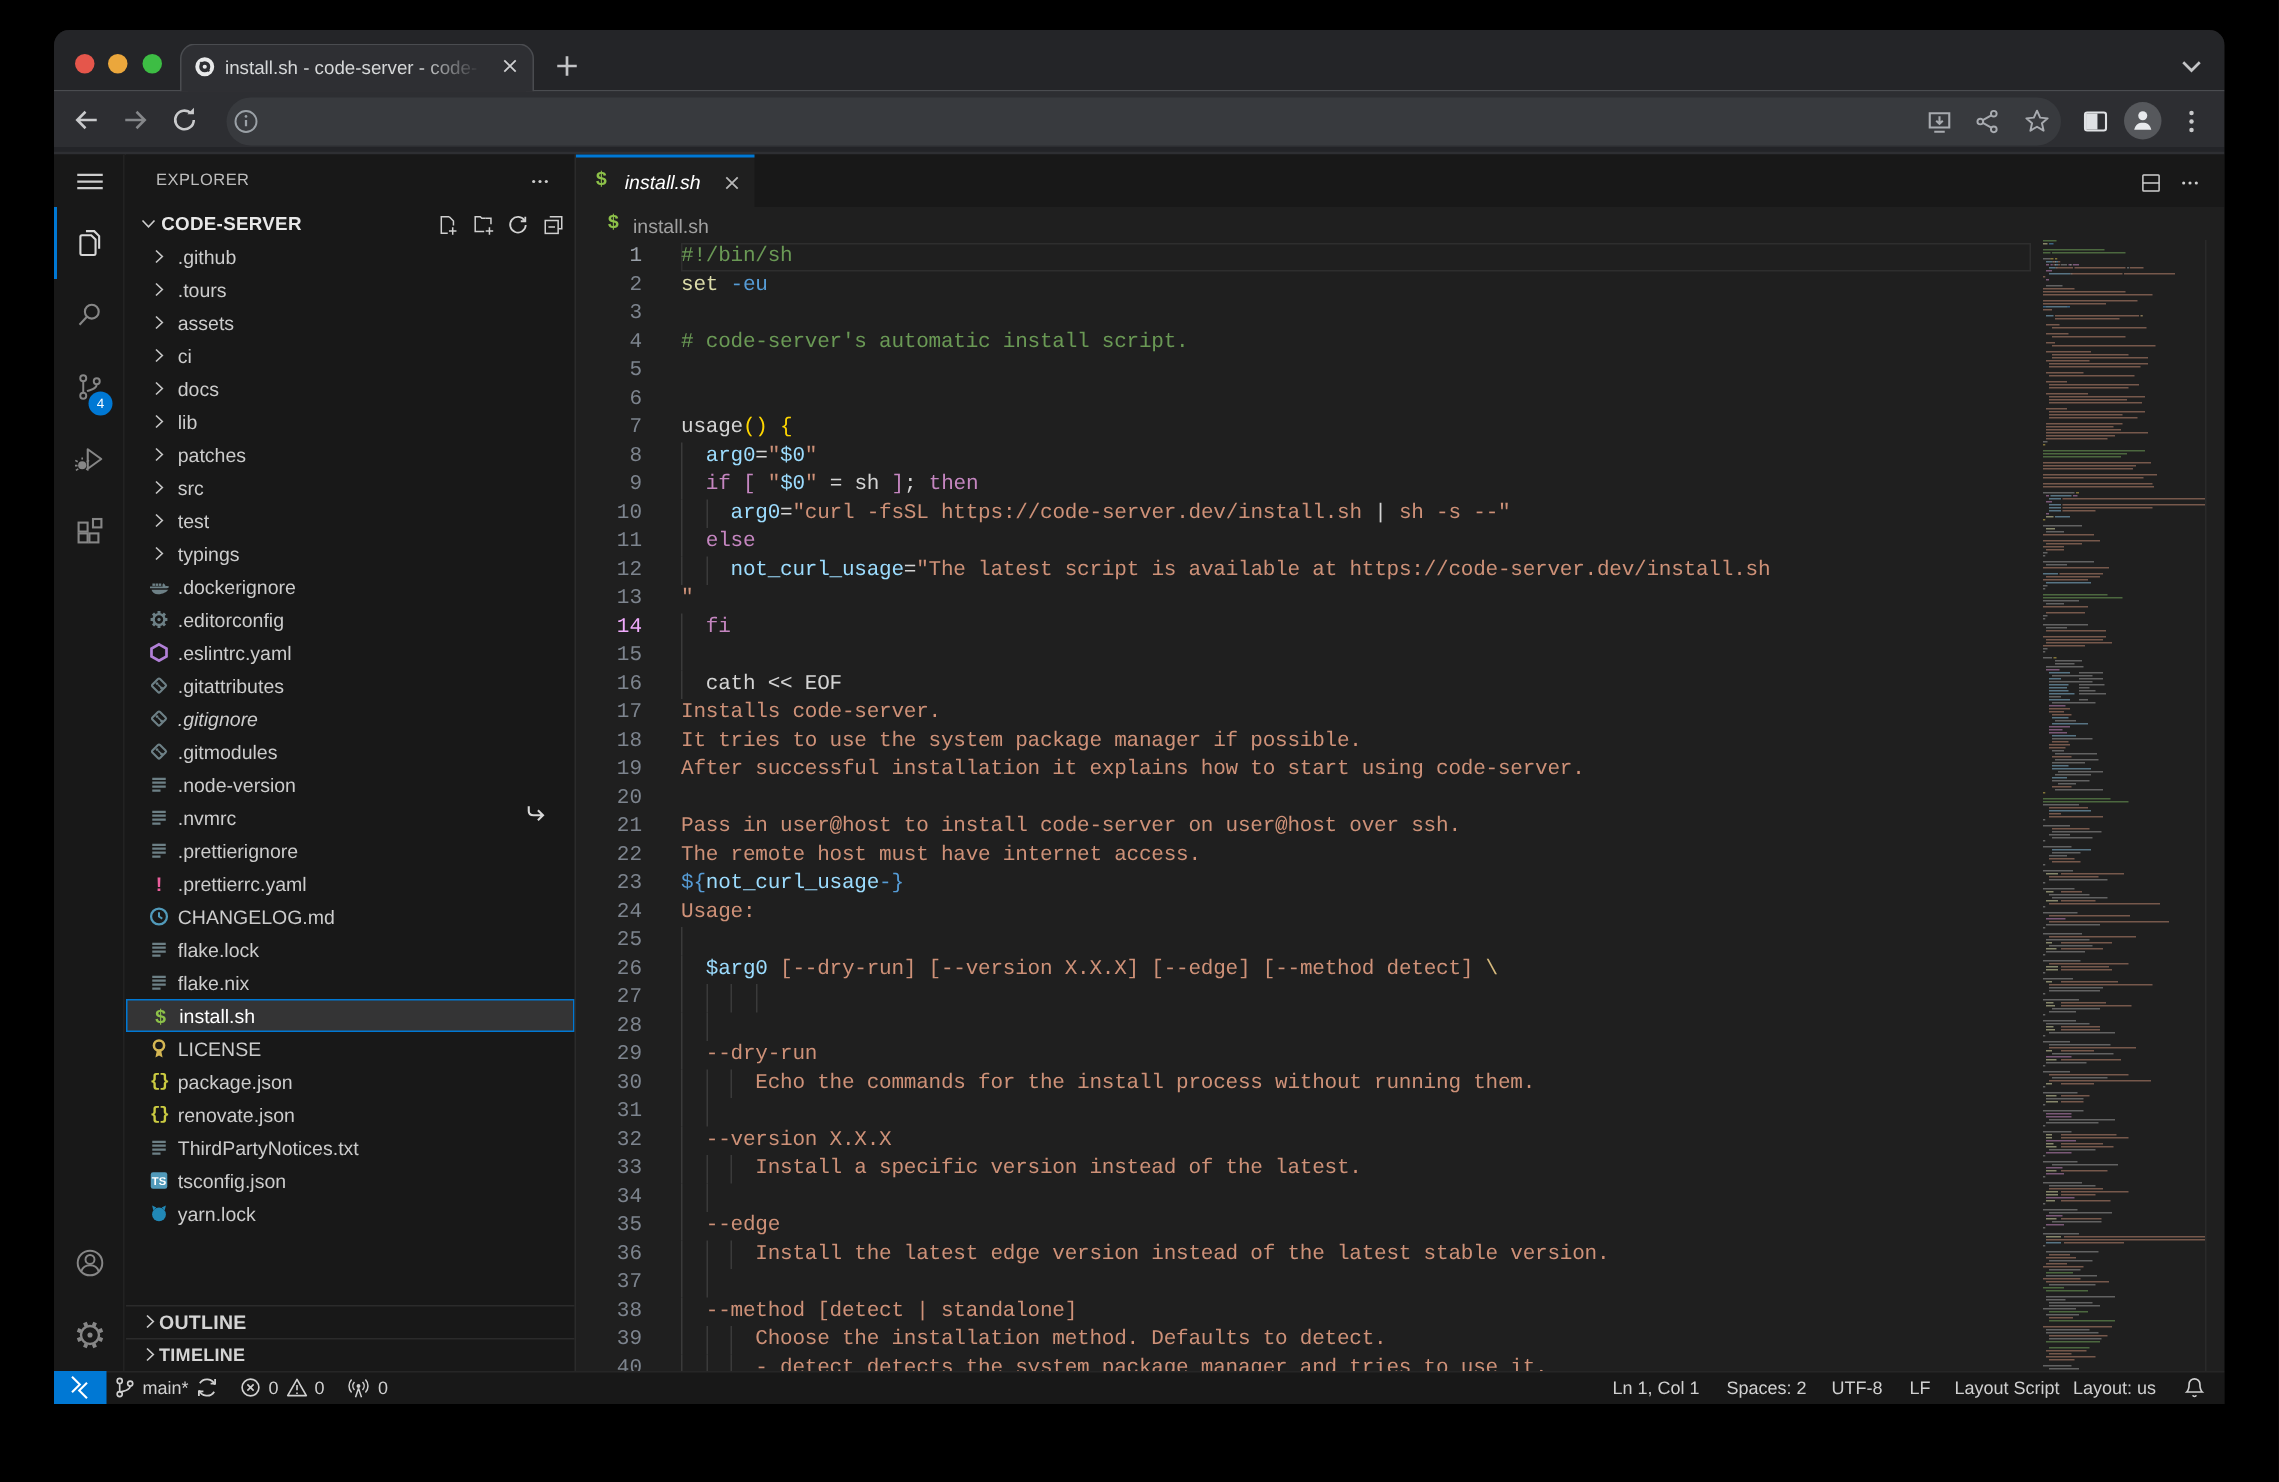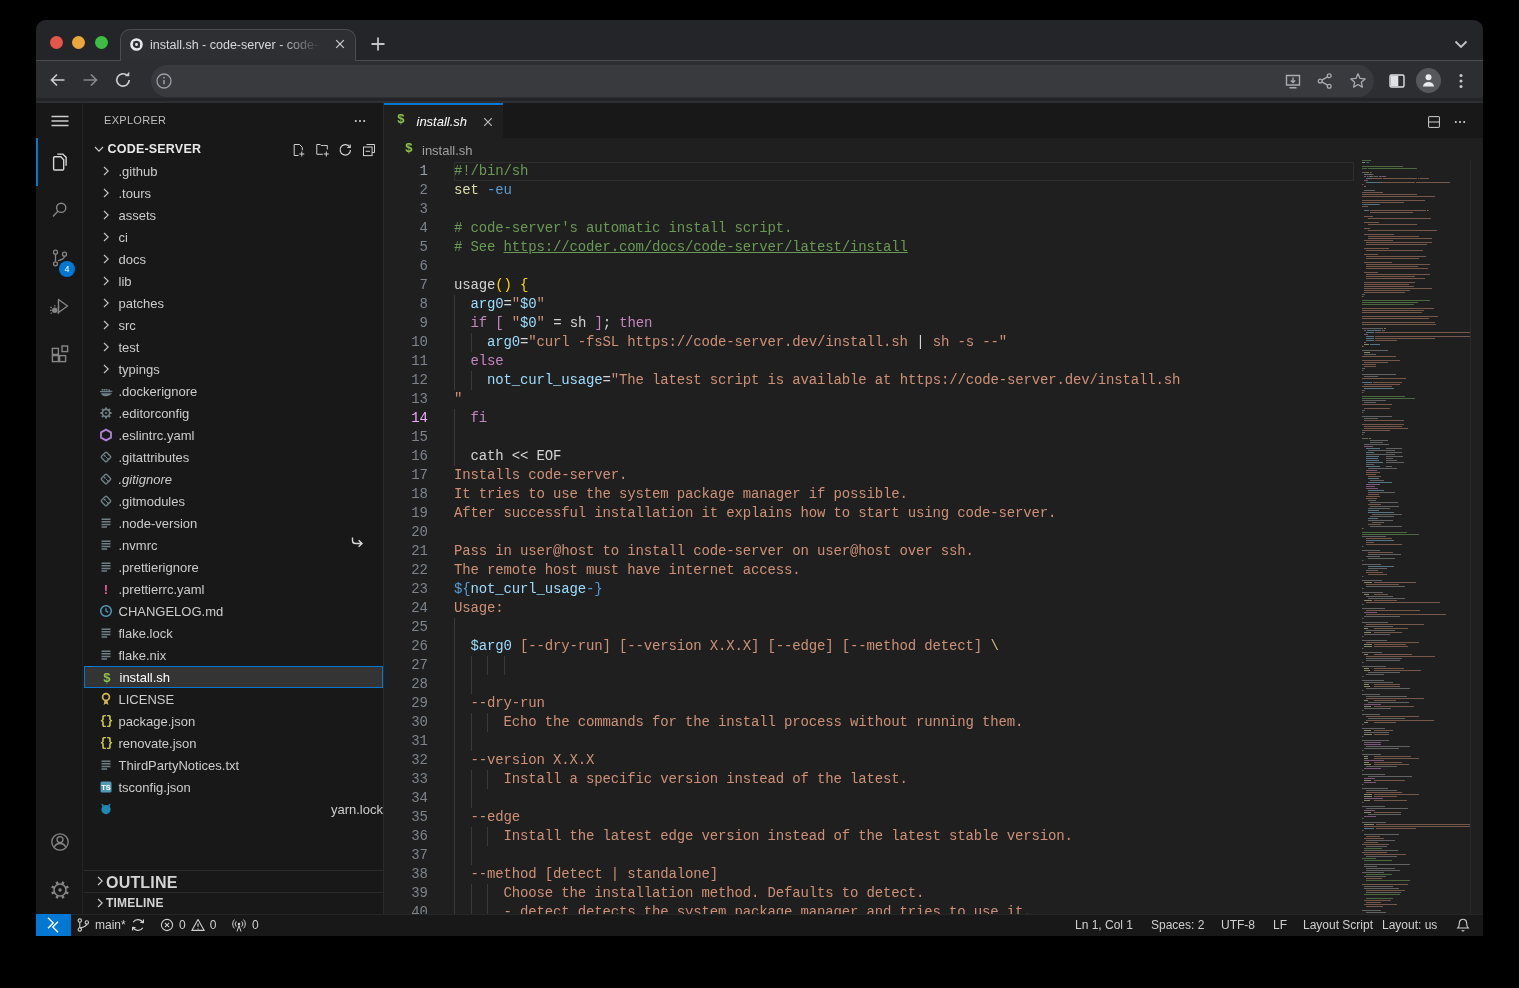--- a/index.html
+++ b/index.html
@@ -459,41 +459,41 @@
     </div>
 <div class="trow" style="top:756px;">
       <span class="ic" style="left:14px;top:3px;width:16px;height:16px">
         <svg width="16" height="16" viewBox="0 0 16 16" style="">
           <rect x="2.5" y="2.5" width="11" height="11" rx="1.5" fill="#519aba"></rect>
           <text x="8" y="11" font-family="Liberation Sans" font-size="7.5" font-weight="bold" fill="#ffffff" text-anchor="middle">TS</text>
         </svg>
       </span>
       <span style="margin-left:34.5px">tsconfig.json</span>
     </div>
-<div class="trow" style="top:778px;justify-content:flex-end;">
+<div class="trow" style="top:778px;">
       <span class="ic" style="left:14px;top:3px;width:16px;height:16px">
         <svg width="16" height="16" viewBox="0 0 16 16" style="">
           <circle cx="8" cy="8.6" r="4.6" fill="#2188b6"></circle>
           <path d="M4.2 5.8 3.4 2.6l2.8 1.4ZM11.8 5.8l.8-3.2-2.8 1.4Z" fill="#2188b6"></path>
         </svg>
       </span>
       <span style="margin-left:34.5px">yarn.lock</span>
     </div>
 <div class="ic" style="left:314px;top:516px;width:16px;height:14px">
       <svg width="16" height="14" viewBox="0 0 16 14" style="">
         <path d="M2.5 1.5v3.2c0 1.8 1.3 2.8 3.2 2.8h6.2M8.6 4.2l3.4 3.3-3.4 3.3" fill="none" stroke="#d8d8d8" stroke-width="1.4"></path>
       </svg>
     </div>
 <div class="abs" style="left:48px;top:850px;width:299px;height:22px;border-top:1px solid #2b2b2b"></div>
 <div class="ic" style="left:56px;top:853px;width:16px;height:16px">
       <svg width="16" height="16" viewBox="0 0 16 16" style="">
         <path d="M6 4l4.2 4L6 12" fill="none" stroke="#cccccc" stroke-width="1.1"></path>
       </svg>
     </div>
-<div class="abs" style="left:70px;top:854px;font-size:16px;font-weight:bold;color:#d4d4d4;letter-spacing:.2px">OUTLINE</div>
+<div class="abs" style="left:70px;top:854px;font-size:13px;font-weight:bold;color:#d4d4d4;letter-spacing:.2px">OUTLINE</div>
 <div class="abs" style="left:48px;top:872px;width:299px;height:22px;border-top:1px solid #2b2b2b"></div>
 <div class="ic" style="left:56px;top:875px;width:16px;height:16px">
       <svg width="16" height="16" viewBox="0 0 16 16" style="">
         <path d="M6 4l4.2 4L6 12" fill="none" stroke="#cccccc" stroke-width="1.1"></path>
       </svg>
     </div>
 <div class="abs" style="left:70px;top:876px;font-size:12px;font-weight:bold;color:#d4d4d4;letter-spacing:.2px">TIMELINE</div>
 <div class="abs" style="left:347px;top:83px;width:1px;height:811px;background:#2b2b2b"></div>
 <div class="abs" style="left:348px;top:83px;width:1099px;height:35px;background:#181818"></div>
 <div class="abs" style="left:348px;top:83px;width:119px;height:35px;background:#1f1f1f;border-top:2px solid #0078d4"></div>
@@ -523,21 +523,20 @@
 <div class="abs" style="left:348px;top:140px;width:1099px;height:754px;background:#1f1f1f;overflow:hidden" id="codearea"></div>
 <div class="abs" style="left:418px;top:141.5px;width:900px;height:19px;border:1px solid #2e2e2e"></div>
 <div class="ln" style="left:347px;top:141.5px;color:#9aa1aa">1</div>
 <div class="cl" style="left:418px;top:141.5px"><span class="cm">#!/bin/sh</span></div>
 <div class="ln" style="left:347px;top:160.5px;color:#7d848e">2</div>
 <div class="cl" style="left:418px;top:160.5px"><span class="fn">set</span><span class="pl"> </span><span class="bl">-eu</span></div>
 <div class="ln" style="left:347px;top:179.5px;color:#7d848e">3</div>
 <div class="ln" style="left:347px;top:198.5px;color:#7d848e">4</div>
 <div class="cl" style="left:418px;top:198.5px"><span class="cm"># code-server's automatic install script.</span></div>
 <div class="ln" style="left:347px;top:217.5px;color:#7d848e">5</div>
-<div class="cl" style="left:418px;top:217.5px"><span class="cm"># See </span><span class="cmu">https://coder.com/docs/code-server/latest/install</span></div>
 <div class="ln" style="left:347px;top:236.5px;color:#7d848e">6</div>
 <div class="ln" style="left:347px;top:255.5px;color:#7d848e">7</div>
 <div class="cl" style="left:418px;top:255.5px"><span class="pl">usage</span><span class="gold">()</span><span class="pl"> </span><span class="gold">{</span></div>
 <div class="ln" style="left:347px;top:274.5px;color:#7d848e">8</div>
 <div class="cl" style="left:418px;top:274.5px"><span class="pl">  </span><span class="va">arg0</span><span class="pl">=</span><span class="st">"</span><span class="va">$0</span><span class="st">"</span></div>
 <div class="ln" style="left:347px;top:293.5px;color:#7d848e">9</div>
 <div class="cl" style="left:418px;top:293.5px"><span class="pl">  </span><span class="kw">if</span><span class="pl"> </span><span class="kw">[</span><span class="pl"> </span><span class="st">"</span><span class="va">$0</span><span class="st">"</span><span class="pl"> = sh </span><span class="kw">]</span><span class="pl">;</span><span class="pl"> </span><span class="kw">then</span></div>
 <div class="ln" style="left:347px;top:312.5px;color:#7d848e">10</div>
 <div class="cl" style="left:418px;top:312.5px"><span class="pl">    </span><span class="va">arg0</span><span class="pl">=</span><span class="st">"curl -fsSL </span><span class="stu">https://code-server.dev/install.sh</span><span class="st"> </span><span class="pl">|</span><span class="st"> sh -s --"</span></div>
 <div class="ln" style="left:347px;top:331.5px;color:#7d848e">11</div>

